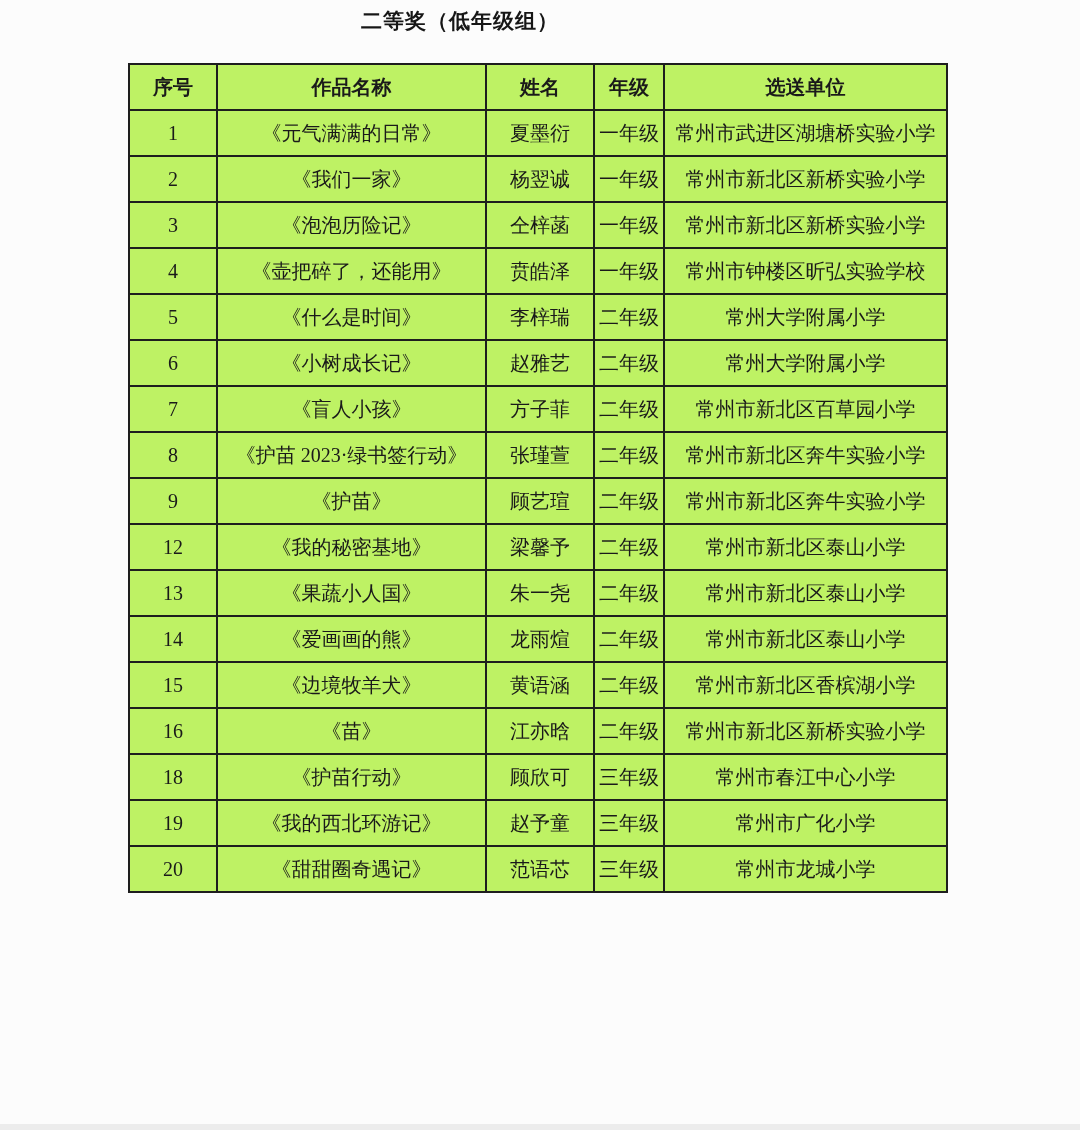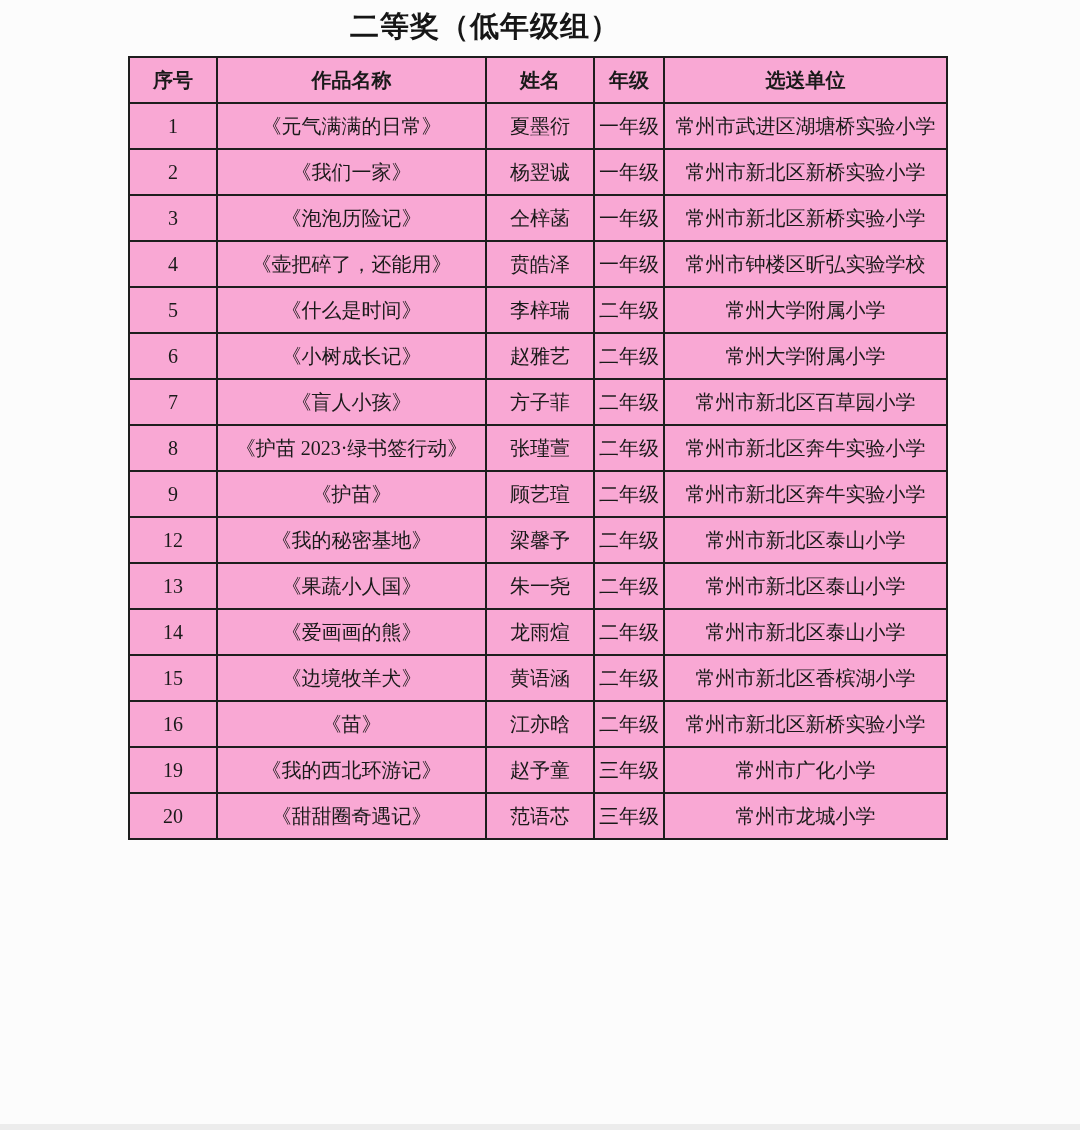--- a/index.html
+++ b/index.html
@@ -15,34 +15,33 @@
     background: #fcfcfc;
     overflow: hidden;
   }
   .doc-title {
     position: absolute;
     top: 7px;
     left: 0;
     width: 920px;
     text-align: center;
     font-family: "Liberation Sans", "DejaVu Sans", sans-serif;
-    font-size: 29px;
+    font-size: 21px;
     font-weight: 700;
     color: #161616;
     letter-spacing: 1px;
-    margin-left: 25px;
   }
   table.awards {
     position: absolute;
     left: 128px;
-    top: 56px;
+    top: 63px;
     width: 818px;
     border-collapse: collapse;
     table-layout: fixed;
-    background: #f9a8d4;
+    background: #bef264;
   }
   table.awards th,
   table.awards td {
     border: 2px solid #1e1e1e;
     text-align: center;
     vertical-align: middle;
     height: 46px;
     font-size: 20px;
     color: #1a1a1a;
     padding: 0 4px;
@@ -185,20 +184,27 @@
           <td class="cell-school">常州市新北区香槟湖小学</td>
         </tr>
         <tr>
           <td class="cell-no">16</td>
           <td class="cell-title">《苗》</td>
           <td class="cell-name">江亦晗</td>
           <td class="cell-grade">二年级</td>
           <td class="cell-school">常州市新北区新桥实验小学</td>
         </tr>
         <tr>
+          <td class="cell-no">18</td>
+          <td class="cell-title">《护苗行动》</td>
+          <td class="cell-name">顾欣可</td>
+          <td class="cell-grade">三年级</td>
+          <td class="cell-school">常州市春江中心小学</td>
+        </tr>
+        <tr>
           <td class="cell-no">19</td>
           <td class="cell-title">《我的西北环游记》</td>
           <td class="cell-name">赵予童</td>
           <td class="cell-grade">三年级</td>
           <td class="cell-school">常州市广化小学</td>
         </tr>
         <tr>
           <td class="cell-no">20</td>
           <td class="cell-title">《甜甜圈奇遇记》</td>
           <td class="cell-name">范语芯</td>

